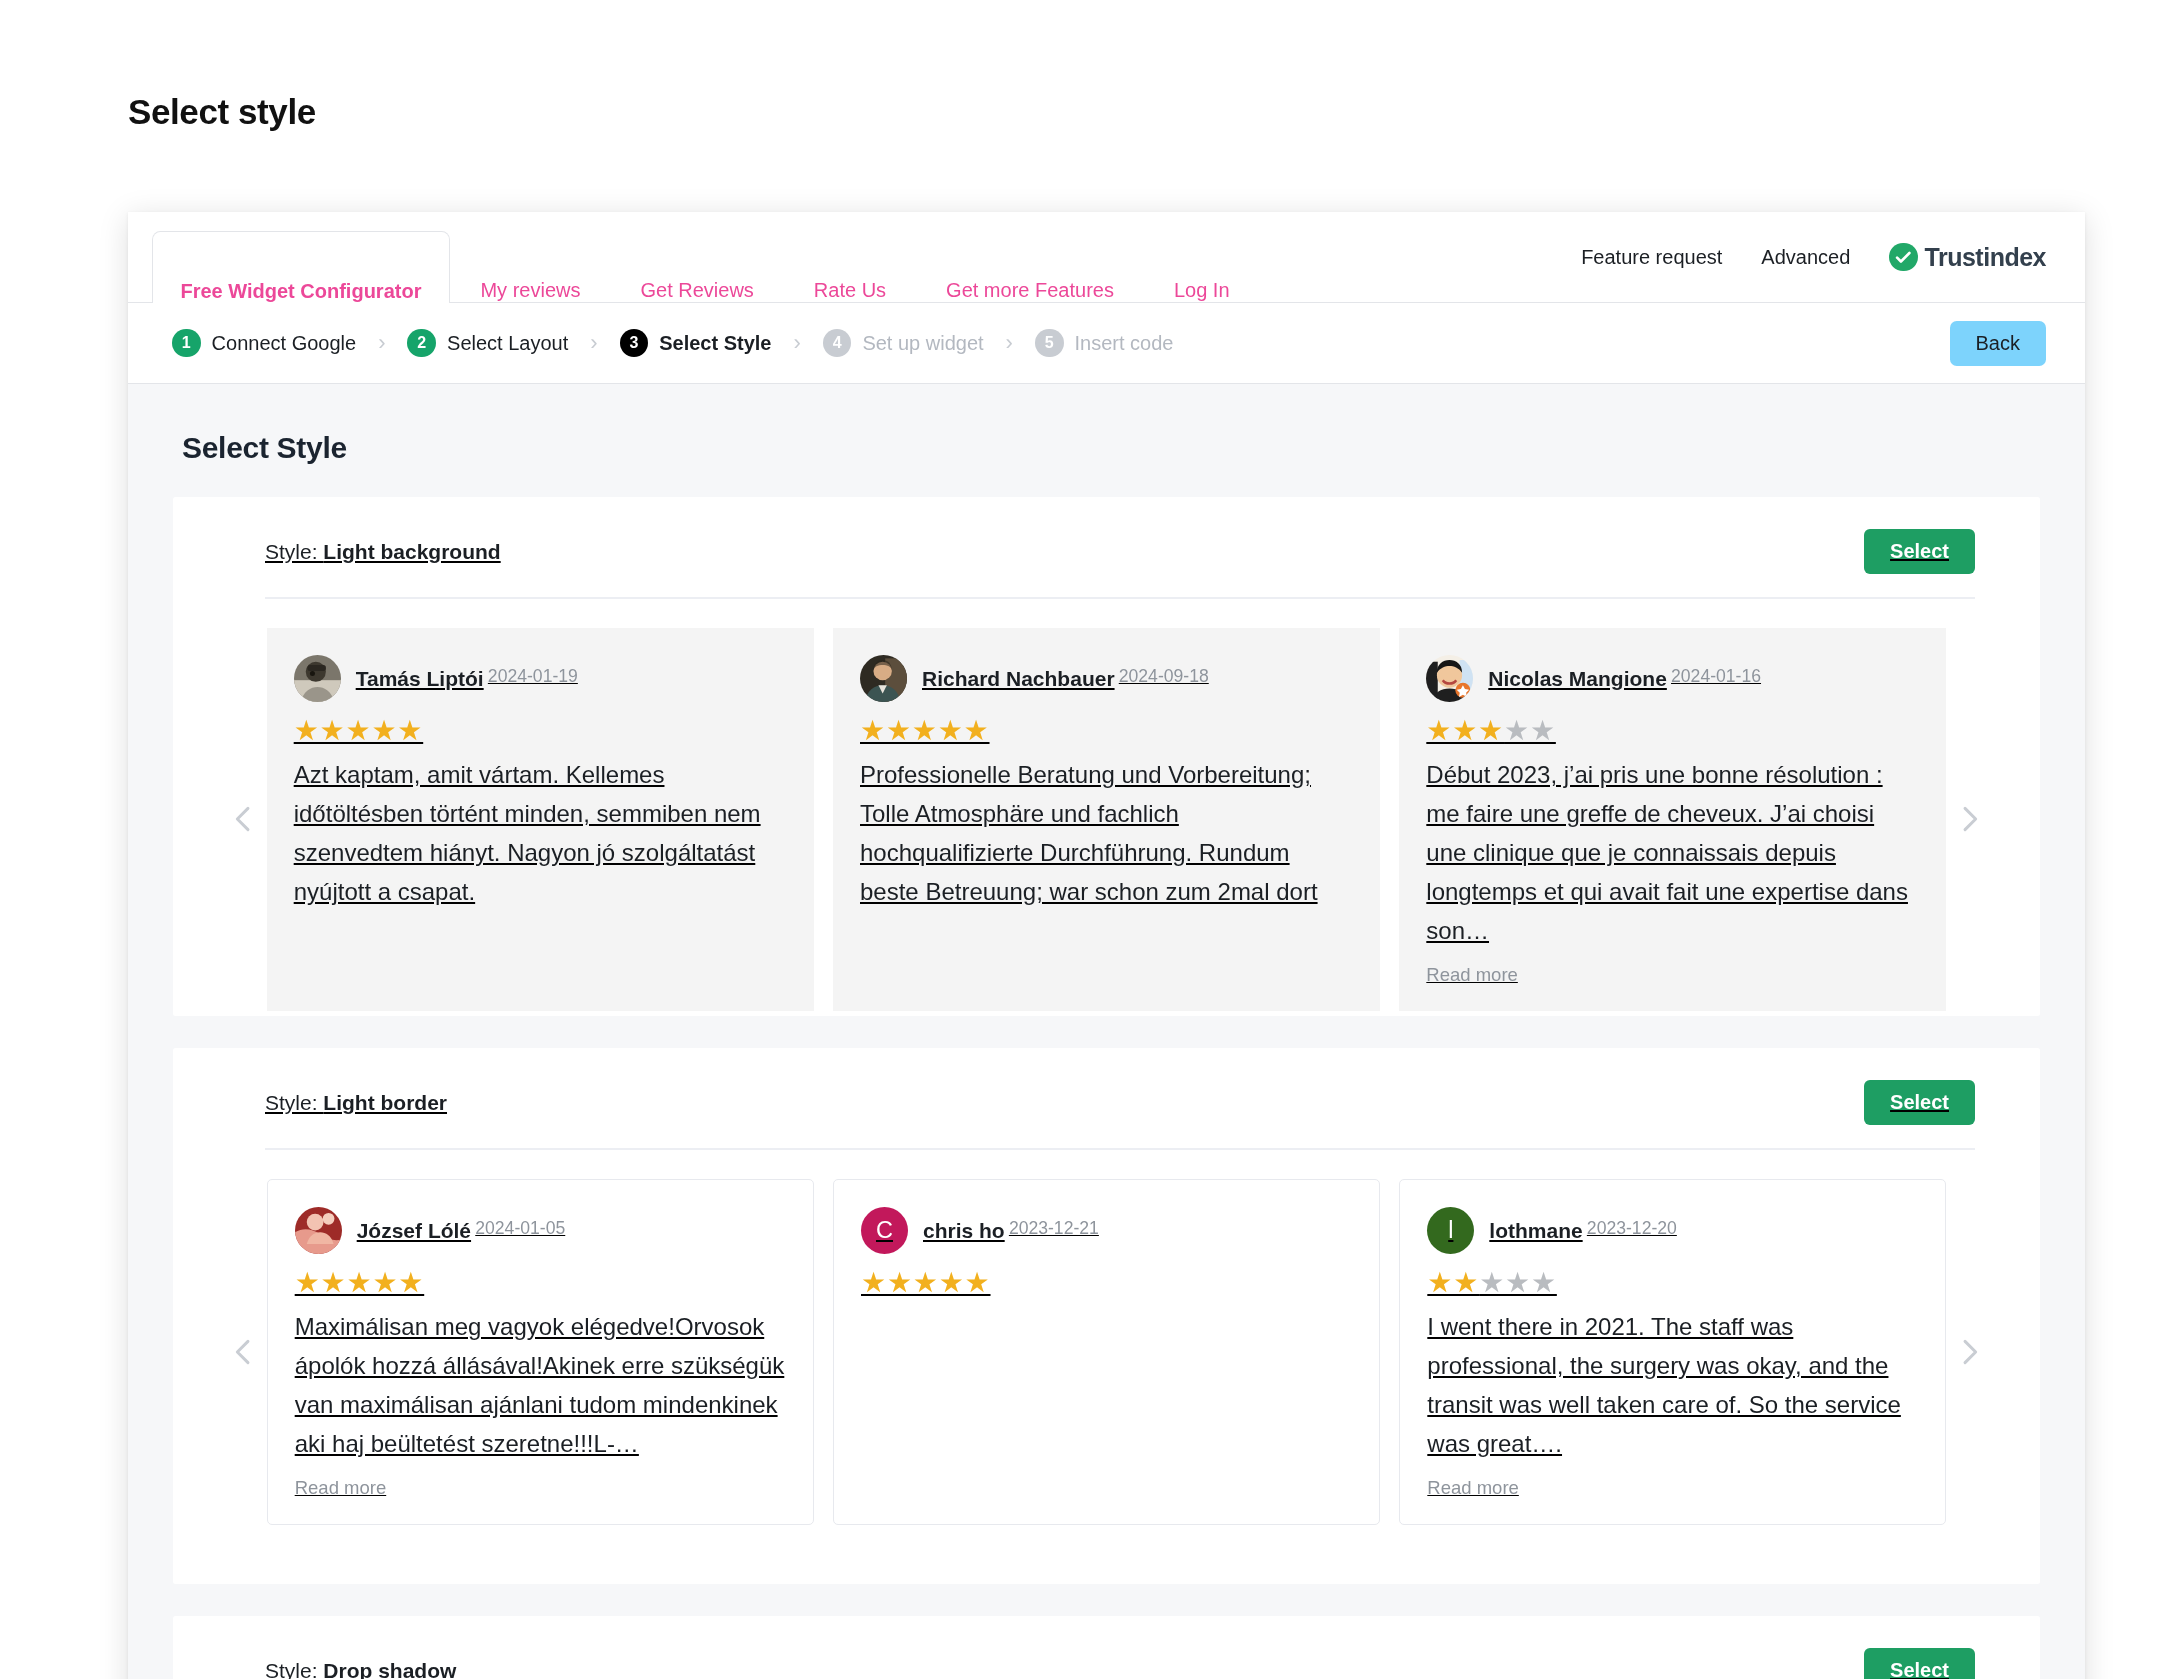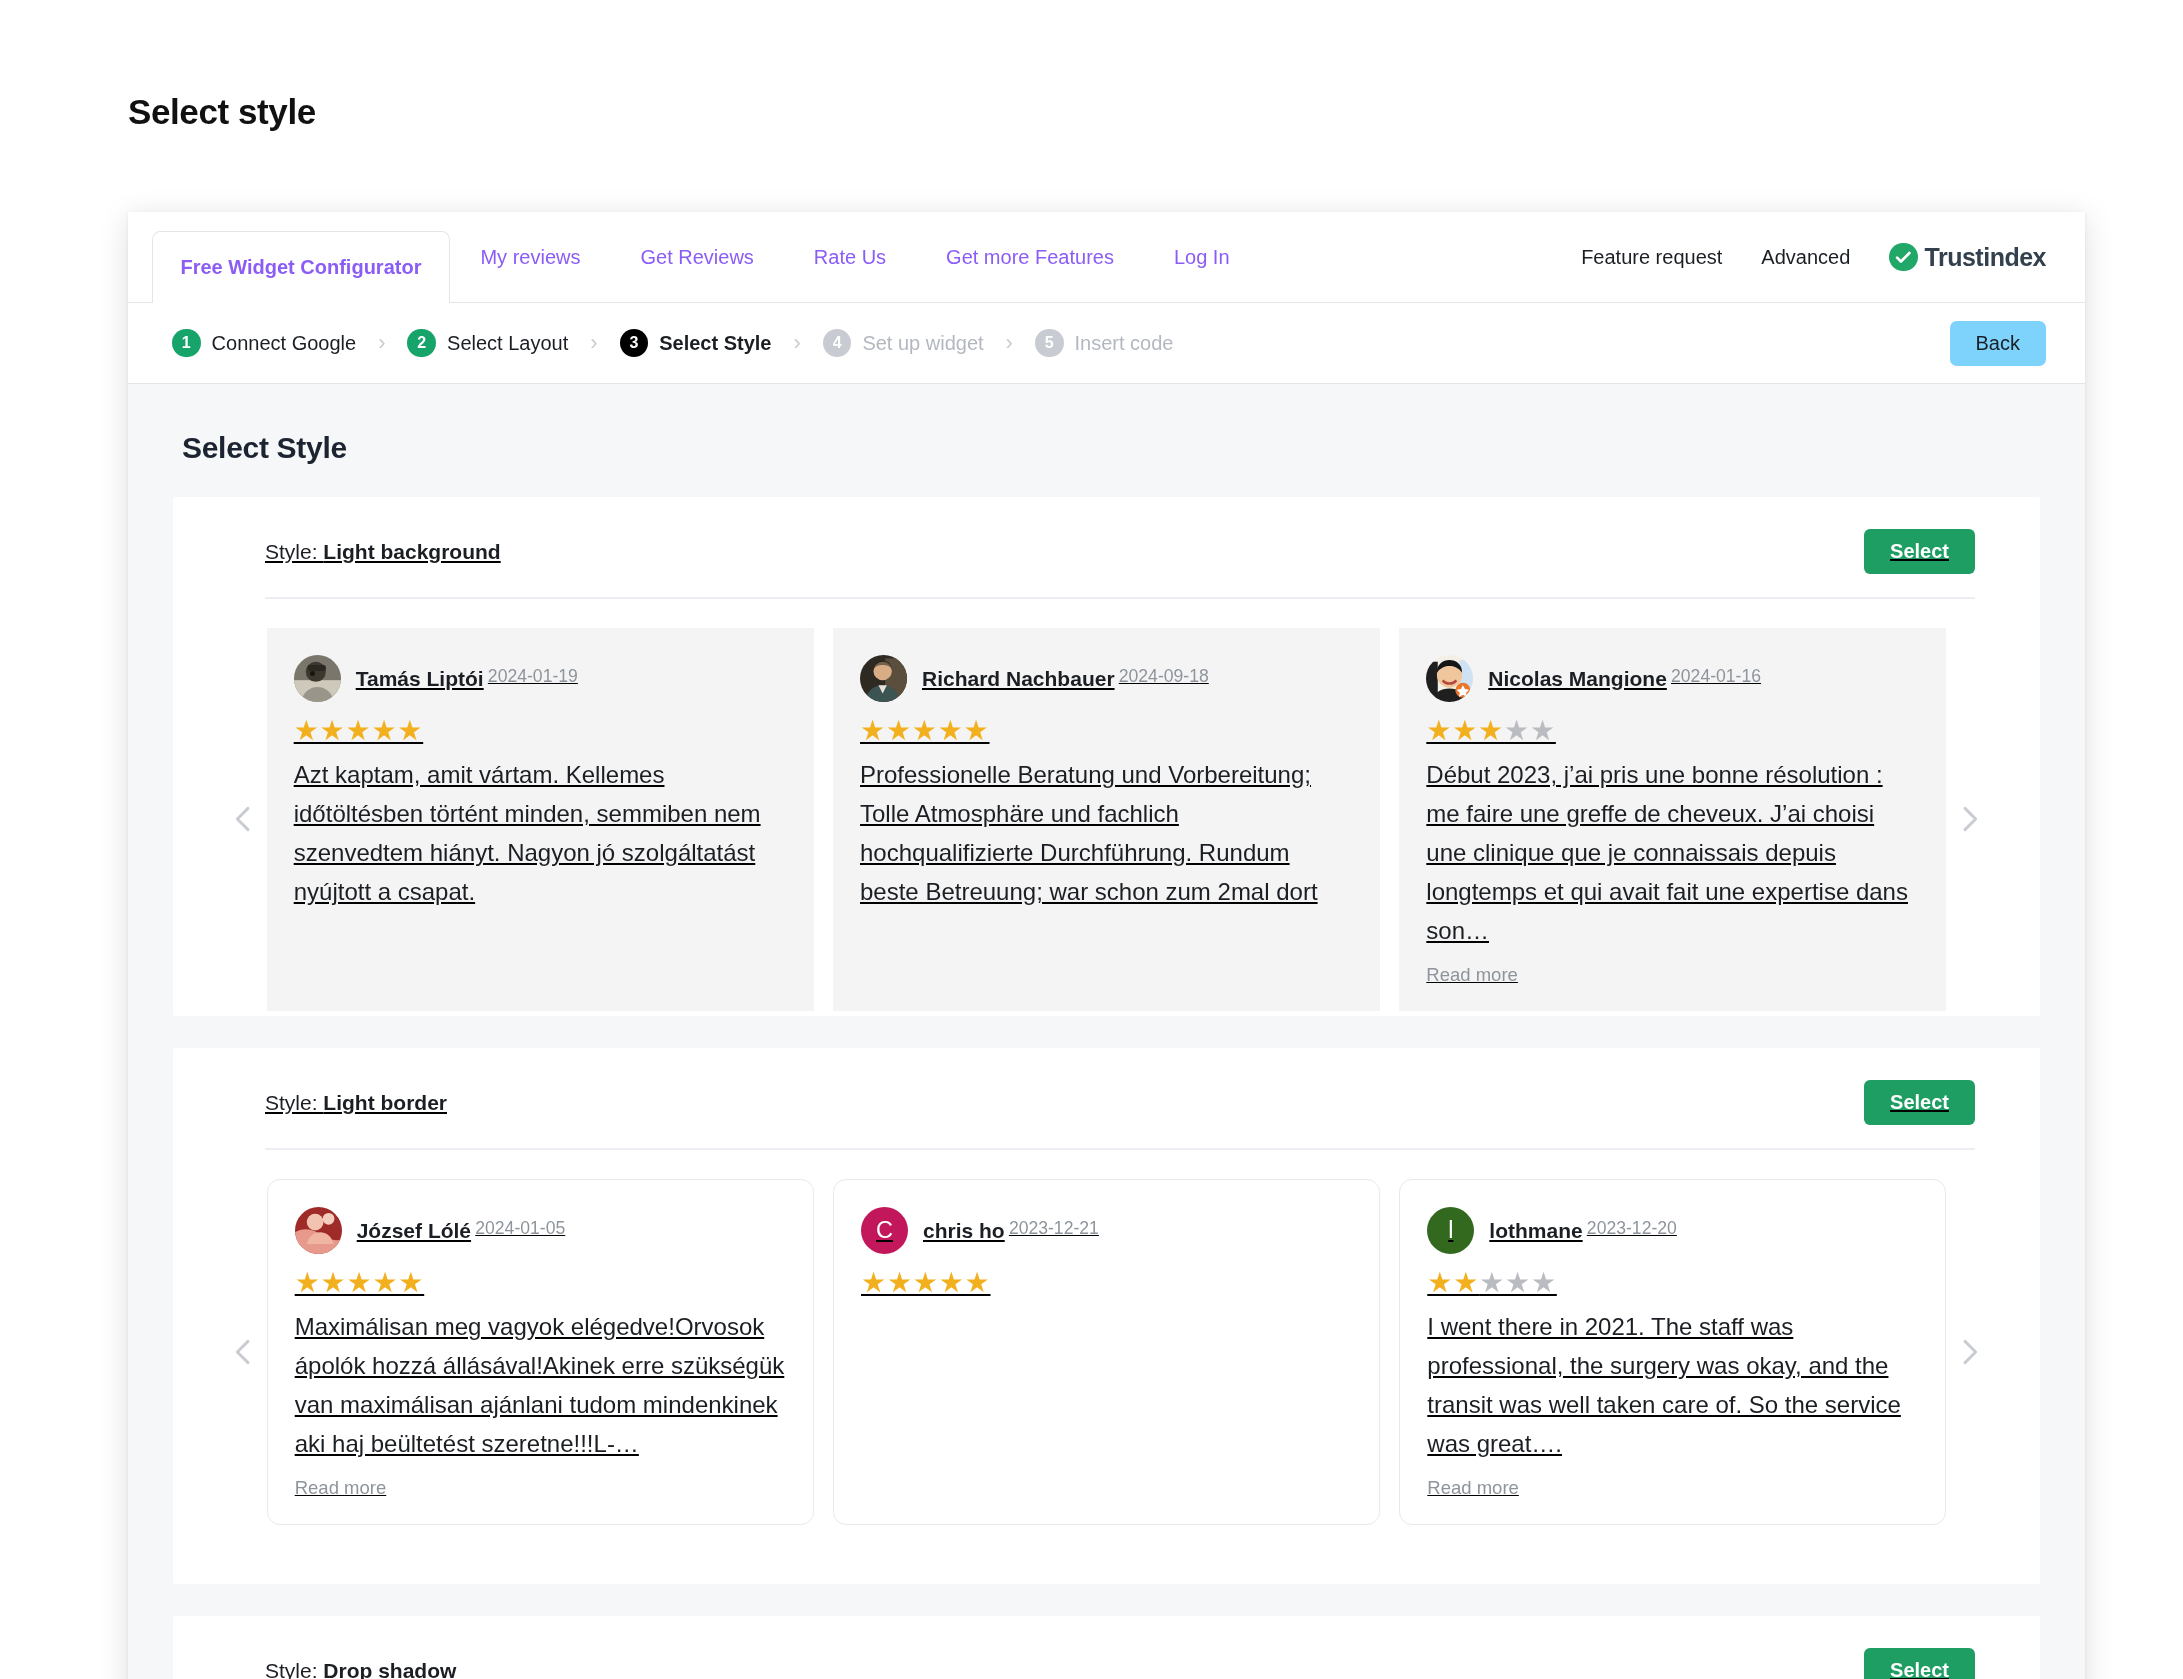--- a/index.html
+++ b/index.html
@@ -25,23 +25,23 @@
   }
   
   .nav-bar {
     position: relative;
     height: 91px;
     border-bottom: 1.7px solid #e3e5e9;
     display: flex; align-items: stretch;
   }
   .nav-left { display: flex; align-items: stretch; }
   .nav-tab {
-    display: flex; align-items: center;
+    display: flex; align-items: flex-end;
     padding: 0 30px;
-    font-size: 20px; color: #8b5cf6;
+    font-size: 20px; color: #ec4899;
     white-space: nowrap;
     cursor: pointer;
   }
   .nav-tab.active {
     font-weight: 700;
     border: 1.7px solid #e3e5e9;
     border-bottom: 1.7px solid #ffffff;
     border-radius: 8.4px 8.4px 0 0;
     margin-bottom: -1.7px;
     margin-left: 23.5px;
@@ -161,21 +161,21 @@
     color: #c9cdd3; cursor: pointer;
   }
   .arrow svg { display: block; }
   .cards { display: flex; gap: 19.3px; flex: 1 1 auto; }
   .review {
     flex: 1 1 0;
     padding: 27px 27px 25px 27px;
     min-height: 304px;
   }
   .review.bg { background: #f4f4f4; }
-  .review.bordered { background:#ffffff; border: 1.7px solid #e7e9ee; border-radius: 13px; }
+  .review.bordered { background:#ffffff; border: 1.7px solid #e7e9ee; border-radius: 5px; }
   .rv-head { display: flex; align-items: center; gap: 15px; }
   .avatar {
     width: 47px; height: 47px; border-radius: 50%;
     flex: 0 0 47px; overflow: hidden; position: relative;
     display: flex; align-items: center; justify-content: center;
     color: #ffffff; font-size: 23.5px; font-weight: 400;
   }
   .avatar svg { position: absolute; inset: 0; width: 100%; height: 100%; }
   .rv-meta { display: flex; flex-direction: row; gap: 4.2px; }
   .rv-name { font-size: 21px; font-weight: 700; color: #1b1f24; line-height: 1.1; }

